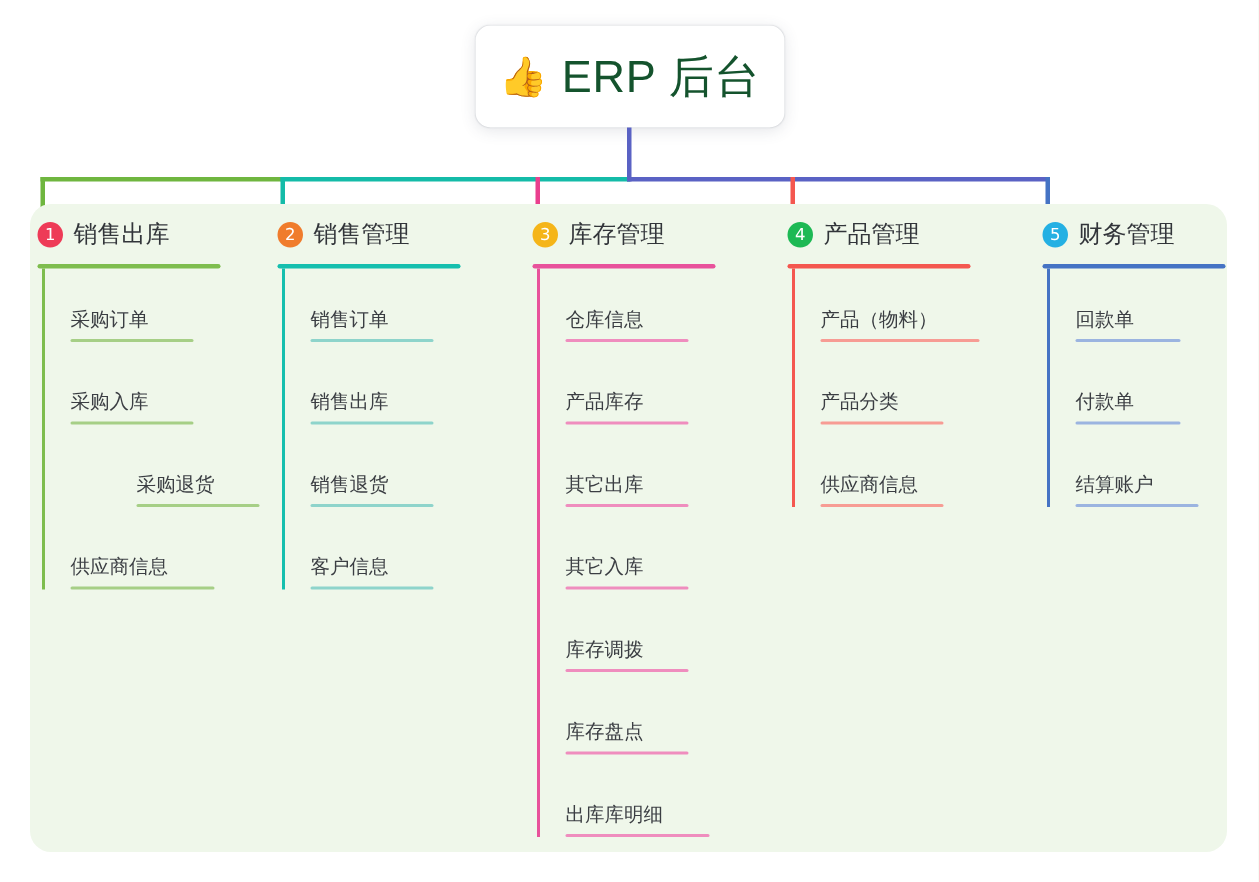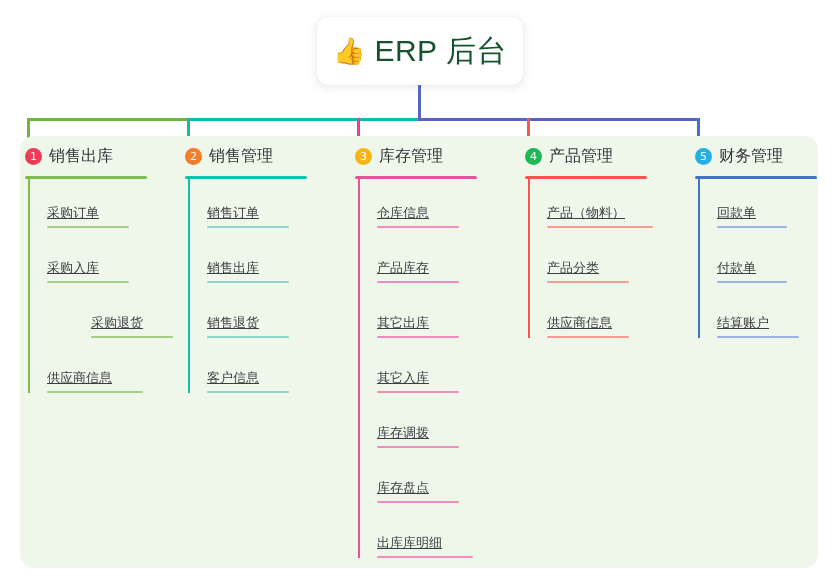--- a/index.html
+++ b/index.html
@@ -50,21 +50,21 @@
     display:inline-block;font-family:"DejaVu Sans",sans-serif;
   }
   .col-title{font-size:16px;color:#32353a;}
   .head-rule{position:absolute;height:3px;border-radius:2px;}
 
   
   .spine{position:absolute;width:2px;}
   .leaf{position:absolute;}
   .leaf-label{
     position:absolute;left:0;bottom:6px;
-    font-size:13px;color:#3b3e43;white-space:nowrap;text-decoration:underline;
+    font-size:13px;color:#3b3e43;white-space:nowrap;
   }
   .leaf-rule{position:absolute;left:0;bottom:0;height:2px;border-radius:1px;}
 </style>
 </head>
 <body>
 
 <div id="stage">
 
   <div class="title-card">
     <div class="title-inner">

